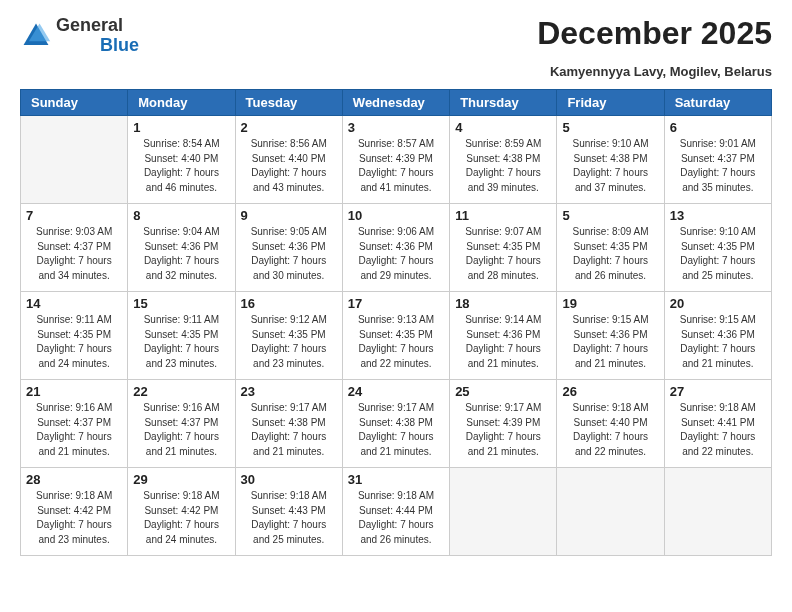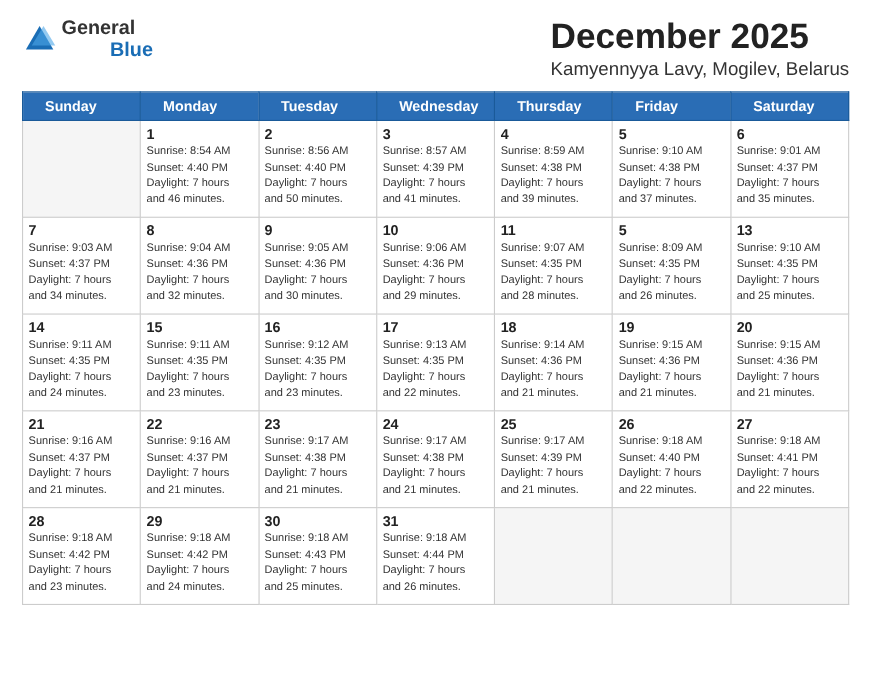--- a/index.html
+++ b/index.html
@@ -32,43 +32,44 @@
       font-weight: bold;
       line-height: 1.1;
     }
     .logo-general { color: #333; }
     .logo-blue { color: #1a6db5; margin-left: 44px; }
     .logo-icon {
       width: 32px;
       height: 32px;
     }
     .title-block {
-      text-align: left;
+      text-align: right;
     }
     .month-title {
       font-size: 32px;
       font-weight: bold;
       color: #222;
       line-height: 1.1;
     }
     .subtitle {
-      font-size: 17px;
+      font-size: 13px;
       color: #333;
-      margin-top: 2px;
+      margin-top: 13px;
+      font-weight: bold;
     }
     .calendar {
       width: 100%;
       border-collapse: collapse;
       table-layout: fixed;
     }
     .calendar th {
       background: #2a6db5;
       color: #fff;
       text-align: left;
-      padding: 5px 20px;
+      padding: 5px 10px;
       font-size: 13px;
       font-weight: bold;
       border: 1px solid #1a5a99;
     }
     .calendar td {
       border: 1px solid #ccc;
       vertical-align: top;
       padding: 4px 5px;
       font-size: 10.5px;
       color: #333;
@@ -82,20 +83,21 @@
       font-size: 13px;
       font-weight: bold;
       color: #222;
       display: block;
       margin-bottom: 2px;
     }
     .day-info {
       font-size: 10px;
       color: #333;
       line-height: 1.45;
+      text-align: center;
     }
   </style>
 </head>
 <body>
 
 <div class="page">
   <div class="header">
     <div class="logo">
       <svg class="logo-icon" viewBox="0 0 36 36">
         <polygon points="18,4 32,28 4,28" fill="#1a6db5"></polygon>
@@ -126,21 +128,21 @@
     </thead>
     <tbody id="calendar-body">
     <tr>
           <td class="empty"></td>
           <td>
             <span class="day-number">1</span>
             <div class="day-info"><span>Sunrise: 8:54 AM</span><br><span>Sunset: 4:40 PM</span><br><span>Daylight: 7 hours</span><br><span>and 46 minutes.</span></div>
           </td>
           <td>
             <span class="day-number">2</span>
-            <div class="day-info"><span>Sunrise: 8:56 AM</span><br><span>Sunset: 4:40 PM</span><br><span>Daylight: 7 hours</span><br><span>and 50 minutes.</span></div>
+            <div class="day-info"><span>Sunrise: 8:56 AM</span><br><span>Sunset: 4:40 PM</span><br><span>Daylight: 7 hours</span><br><span>and 43 minutes.</span></div>
           </td>
           <td>
             <span class="day-number">3</span>
             <div class="day-info"><span>Sunrise: 8:57 AM</span><br><span>Sunset: 4:39 PM</span><br><span>Daylight: 7 hours</span><br><span>and 41 minutes.</span></div>
           </td>
           <td>
             <span class="day-number">4</span>
             <div class="day-info"><span>Sunrise: 8:59 AM</span><br><span>Sunset: 4:38 PM</span><br><span>Daylight: 7 hours</span><br><span>and 39 minutes.</span></div>
           </td>
           <td>

